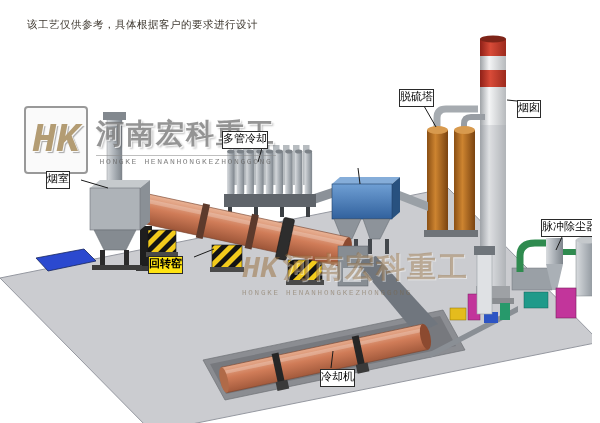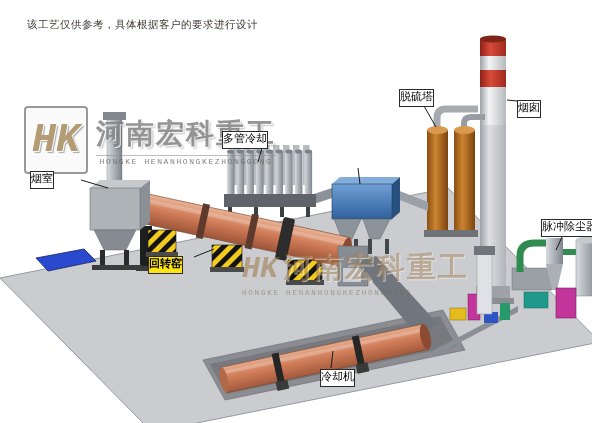--- a/index.html
+++ b/index.html
@@ -272,21 +272,21 @@
   </div>
 
   <div class="wm wm-center">
     <div class="wm-row">
       <span class="wm-h2">HK</span>
       <span class="wm-cn2">河南宏科重工</span>
     </div>
     <div class="wm-en2">HONGKE HENANHONGKEZHONGGONG</div>
   </div>
 
-  <div class="lbl" style="left:30px;top:171px">烟室</div>
+  <div class="lbl" style="left:46px;top:171px">烟室</div>
   <div class="lbl hi" style="left:148px;top:256px">回转窑</div>
   <div class="lbl" style="left:222px;top:131px">多管冷却</div>
   <div class="lbl" style="left:399px;top:89px">脱硫塔</div>
   <div class="lbl" style="left:517px;top:100px">烟囱</div>
   <div class="lbl" style="left:541px;top:219px">脉冲除尘器</div>
   <div class="lbl" style="left:320px;top:369px">冷却机</div>
 
 </div>
 
 </body></html>

